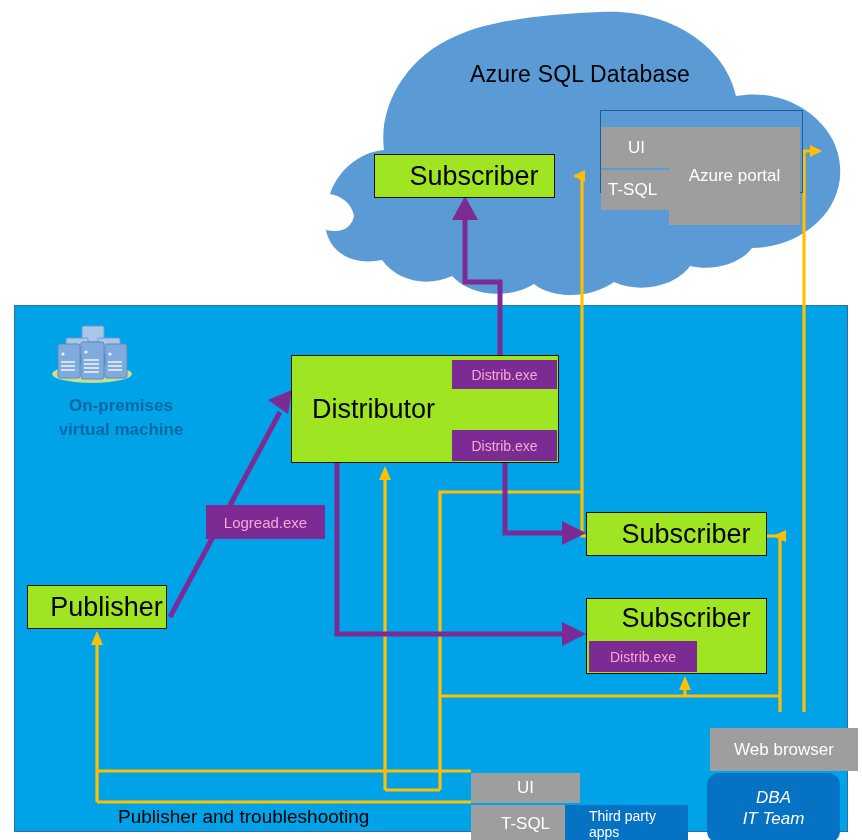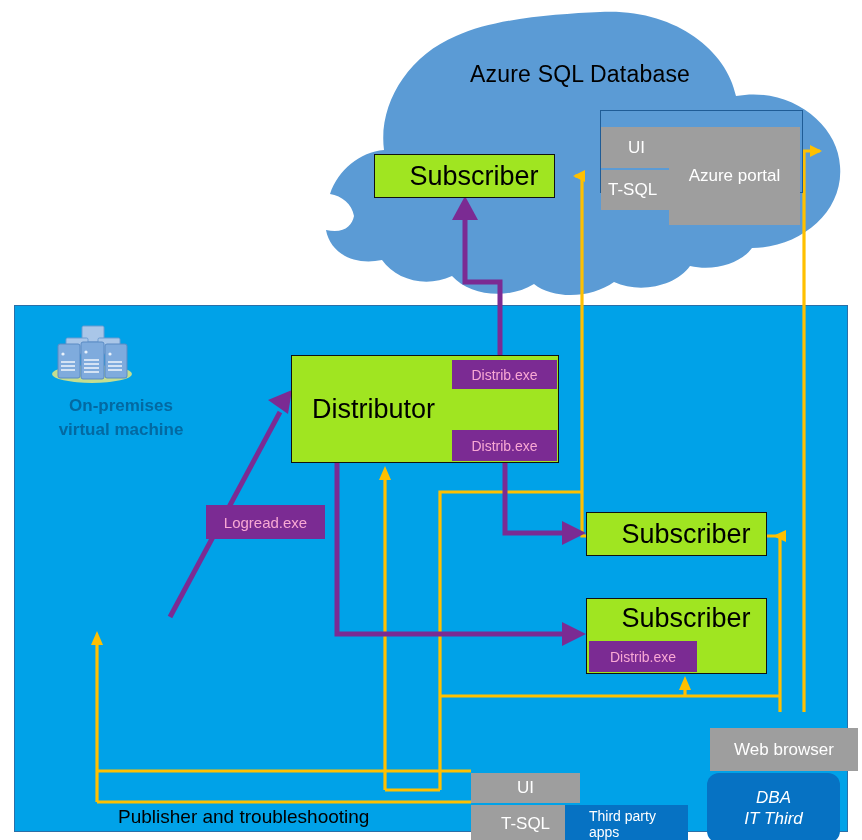--- a/index.html
+++ b/index.html
@@ -180,38 +180,41 @@
     <span>Distrib.exe</span>
   </div>
   <div class="abs tag" style="left:452px;top:430px;width:105px;height:31px;">
     <span>Distrib.exe</span>
   </div>
 
   <div class="abs tag lg" style="left:164px;top:505px;width:119px;height:34px;margin-left:42px;">
     <span>Logread.exe</span>
   </div>
 
+  <div class="abs node big" style="left:27px;top:585px;width:140px;height:44px;">
+    <span>Publisher</span>
+  </div>
 
   <div class="abs node big" style="left:586px;top:512px;width:181px;height:44px;">
     <span>Subscriber</span>
   </div>
 
   <div class="abs node big" style="left:586px;top:598px;width:181px;height:76px;align-items:flex-start;padding-top:4px;">
     <span>Subscriber</span>
   </div>
   <div class="abs tag" style="left:589px;top:641px;width:108px;height:31px;">
     <span>Distrib.exe</span>
   </div>
 
   <div class="abs chip" style="left:710px;top:712px;width:148px;height:43px;">
     <span>Web browser</span>
   </div>
   <div class="abs chip blue ital" style="left:707px;top:757px;width:133px;height:70px;border-radius:12px;">
     <span>DBA</span>
-    <span>IT Third</span>
+    <span>IT Team</span>
   </div>
 
   <div class="abs chip" style="left:471px;top:757px;width:109px;height:30px;">
     <span>UI</span>
   </div>
   <div class="abs chip" style="left:471px;top:789px;width:109px;height:38px;">
     <span>T-SQL</span>
   </div>
   <div class="abs chip blue small" style="left:565px;top:789px;width:123px;height:38px;padding-left:24px;">
     <span>Third party apps</span>

